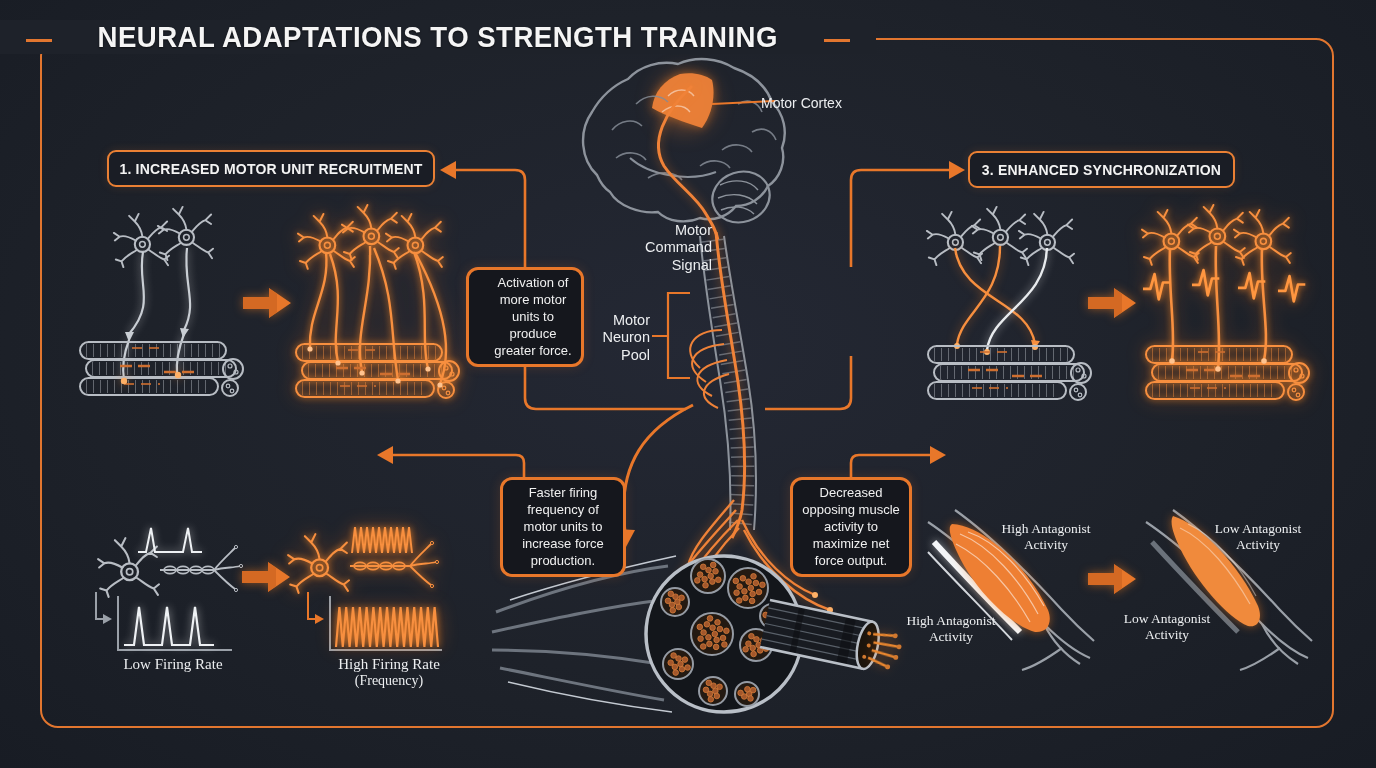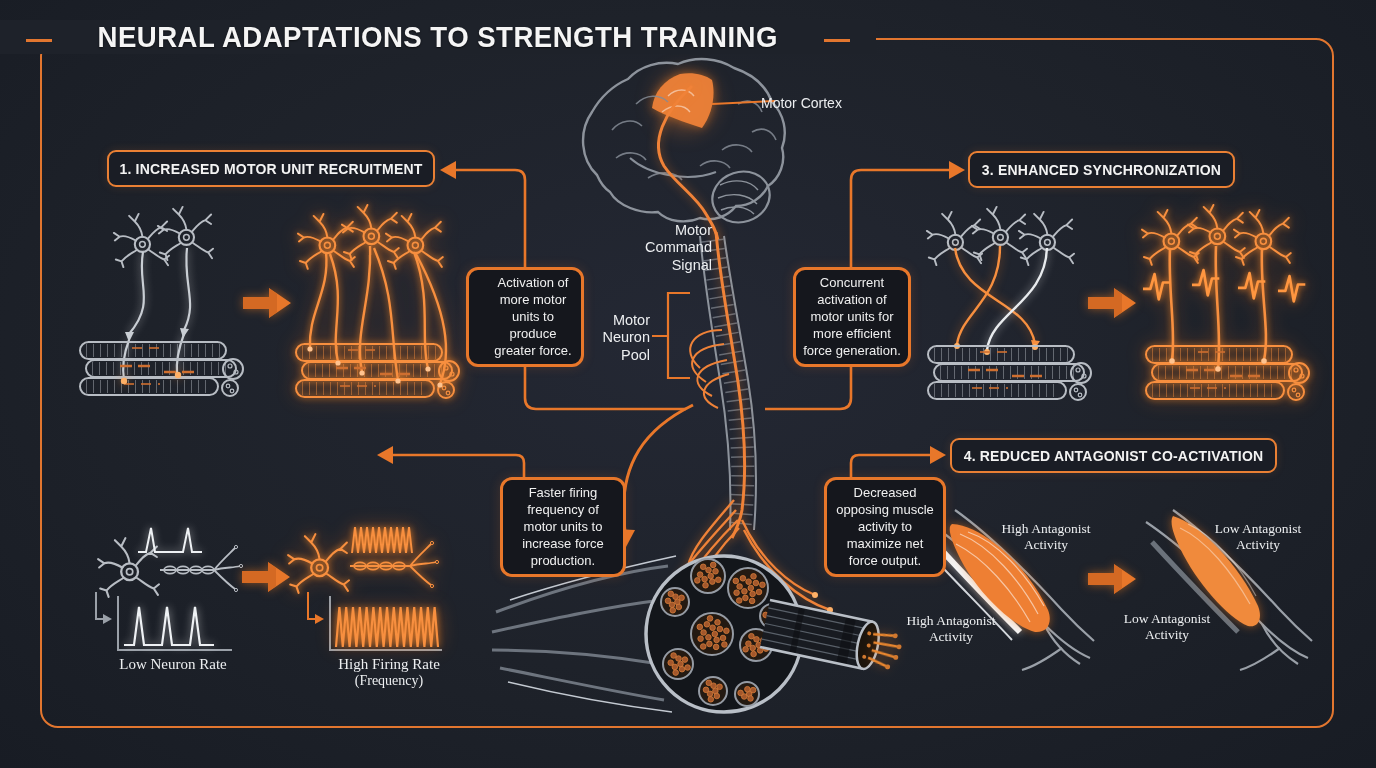--- a/index.html
+++ b/index.html
@@ -479,32 +479,30 @@
   </svg>
 
   <div class="title-row">
     <span class="title-wrap">
       <span class="dash"></span><span class="title-text">NEURAL ADAPTATIONS TO STRENGTH TRAINING</span><span class="dash"></span>
     </span>
   </div>
 
   <div class="hdr" style="left:107px;top:150px;width:324px;height:33px;">1. INCREASED MOTOR UNIT RECRUITMENT</div>
   <div class="hdr" style="left:968px;top:134px;width:263px;height:33px;margin-top:17px;">3. ENHANCED SYNCHRONIZATION</div>
-  <div class="hdr" style="left:950px;top:438px;width:323px;height:31px;">4. REDUCED ANTAGONIST CO-ACTIVATION</div>
 
   <div class="note" style="left:466px;top:267px;width:118px;min-height:76px;padding-left:22px;">Activation of more motor units to produce greater force.</div>
   <div class="note" style="left:461px;top:477px;width:126px;min-height:77px;margin-left:39px;">Faster firing frequency of motor units to increase force production.</div>
-  <div class="note" style="left:793px;top:267px;width:118px;min-height:87px;">Concurrent activation of motor units for more efficient force generation.</div>
-  <div class="note" style="left:790px;top:477px;width:122px;min-height:77px;margin-left:34px;">Decreased opposing muscle activity to maximize net force output.</div>
+  <div class="note" style="left:790px;top:477px;width:122px;min-height:77px;">Decreased opposing muscle activity to maximize net force output.</div>
 
   <div class="lbl" style="left:761px;top:95px;font-size:14px;">Motor Cortex</div>
   <div class="lbl lbl-r" style="left:608px;top:222px;width:72px;font-size:14.5px;margin-left:32px;">Motor Command Signal</div>
   <div class="lbl lbl-r" style="left:588px;top:312px;width:62px;font-size:14.5px;">Motor Neuron Pool</div>
 
-  <div class="lbl lbl-c" style="left:97px;top:655px;width:152px;font-size:15px;">Low Neuron Rate</div>
+  <div class="lbl lbl-c" style="left:97px;top:655px;width:152px;font-size:15px;">Low Firing Rate</div>
   <div class="lbl lbl-c" style="left:313px;top:655px;width:152px;font-size:15px;">
     <div>High Firing Rate</div>
     <div class="sub">(Frequency)</div>
   </div>
 
   <div class="lbl lbl-c" style="left:1000px;top:521px;width:92px;font-size:13.5px;">High Antagonist Activity</div>
   <div class="lbl lbl-c" style="left:905px;top:613px;width:92px;font-size:13.5px;">High Antagonist Activity</div>
   <div class="lbl lbl-c" style="left:1212px;top:521px;width:92px;font-size:13.5px;">Low Antagonist Activity</div>
   <div class="lbl lbl-c" style="left:1121px;top:611px;width:92px;font-size:13.5px;">Low Antagonist Activity</div>
 

